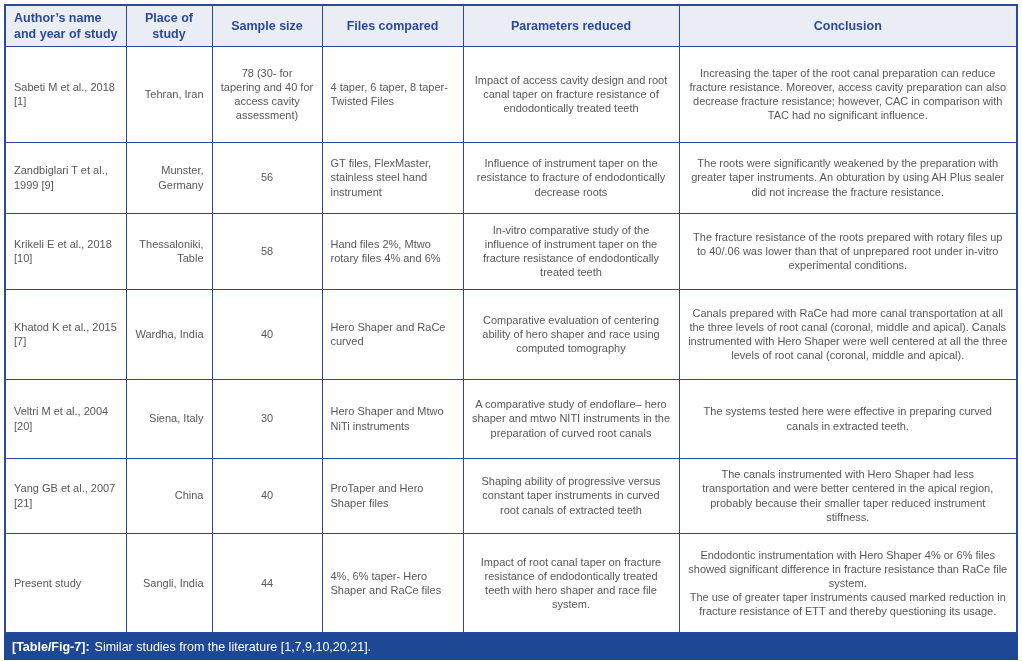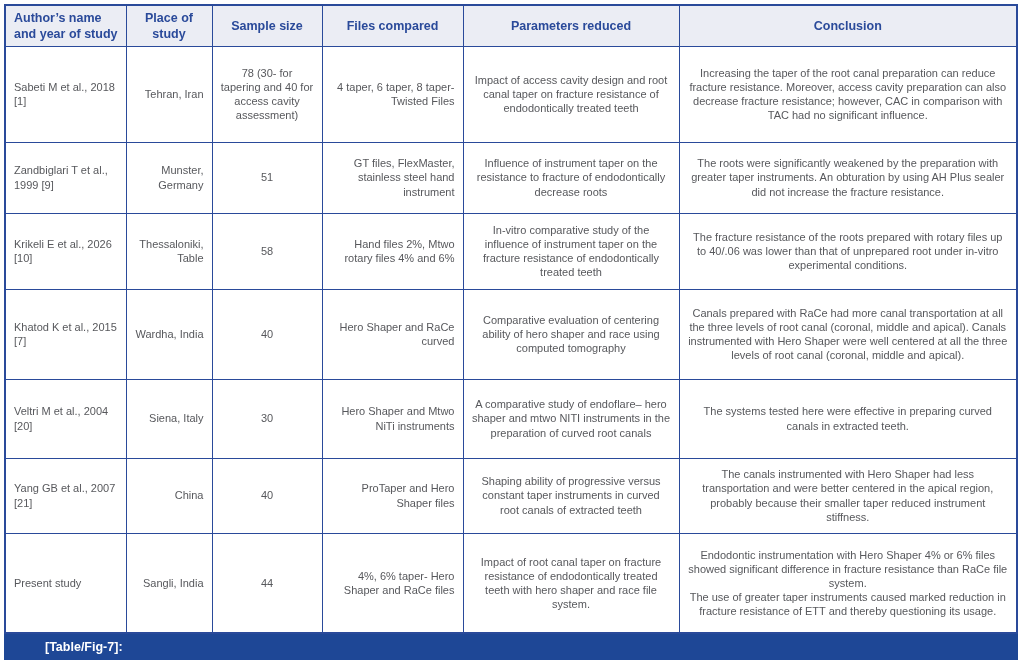--- a/index.html
+++ b/index.html
@@ -35,41 +35,41 @@
     color: #2a4a9a;
     font-weight: bold;
     font-size: 12.5px;
     text-align: center;
   }
   table.studies thead th.col-author { text-align: left; }
   table.studies td { color: #57585c; background: #ffffff; }
   td.col-author   { text-align: left; }
   td.col-place    { text-align: right; }
   td.col-sample   { text-align: center; }
-  td.col-files    { text-align: right; }
+  td.col-files    { text-align: left; }
   td.col-params   { text-align: center; }
   td.col-conclusion { text-align: center; white-space: pre-line; }
   tbody tr:nth-child(1) { height: 96px; }
   tbody tr:nth-child(2) { height: 71px; }
   tbody tr:nth-child(3) { height: 76px; }
   tbody tr:nth-child(4) { height: 90px; }
   tbody tr:nth-child(5) { height: 79px; }
   tbody tr:nth-child(6) { height: 75px; }
   tbody tr:nth-child(7) { height: 100px; }
   .caption-bar {
     height: 26px;
     background: #1e4796;
     color: #ffffff;
     display: flex;
     align-items: center;
     padding: 0 8px;
     font-size: 12.5px;
     box-sizing: border-box;
   }
-  .caption-bar .cap-label { font-weight: bold; margin-right: 5px; margin-left: 33px; }
+  .caption-bar .cap-label { font-weight: bold; margin-right: 5px; }
 </style>
 </head>
 <body>
 
 <div class="page">
   <table class="studies">
     <colgroup>
       <col style="width:121px">
       <col style="width:86px">
       <col style="width:110px">
@@ -92,27 +92,27 @@
     <td class="col-author">Sabeti M et al., 2018 [1]</td>
     <td class="col-place">Tehran, Iran</td>
     <td class="col-sample">78 (30- for tapering and 40 for access cavity assessment)</td>
     <td class="col-files">4 taper, 6 taper, 8 taper-Twisted Files</td>
     <td class="col-params">Impact of access cavity design and root canal taper on fracture resistance of endodontically treated teeth</td>
     <td class="col-conclusion">Increasing the taper of the root canal preparation can reduce fracture resistance. Moreover, access cavity preparation can also decrease fracture resistance; however, CAC in comparison with TAC had no significant influence.</td>
   </tr>
         <tr>
     <td class="col-author">Zandbiglari T et al., 1999 [9]</td>
     <td class="col-place">Munster, Germany</td>
-    <td class="col-sample">51</td>
+    <td class="col-sample">56</td>
     <td class="col-files">GT files, FlexMaster, stainless steel hand instrument</td>
     <td class="col-params">Influence of instrument taper on the resistance to fracture of endodontically decrease roots</td>
     <td class="col-conclusion">The roots were significantly weakened by the preparation with greater taper instruments. An obturation by using AH Plus sealer did not increase the fracture resistance.</td>
   </tr>
         <tr>
-    <td class="col-author">Krikeli E et al., 2026 [10]</td>
+    <td class="col-author">Krikeli E et al., 2018 [10]</td>
     <td class="col-place">Thessaloniki, Table</td>
     <td class="col-sample">58</td>
     <td class="col-files">Hand files 2%, Mtwo rotary files 4% and 6%</td>
     <td class="col-params">In-vitro comparative study of the influence of instrument taper on the fracture resistance of endodontically treated teeth</td>
     <td class="col-conclusion">The fracture resistance of the roots prepared with rotary files up to 40/.06 was lower than that of unprepared root under in-vitro experimental conditions.</td>
   </tr>
         <tr>
     <td class="col-author">Khatod K et al., 2015 [7]</td>
     <td class="col-place">Wardha, India</td>
     <td class="col-sample">40</td>
@@ -143,14 +143,15 @@
     <td class="col-files">4%, 6% taper- Hero Shaper and RaCe files</td>
     <td class="col-params">Impact of root canal taper on fracture resistance of endodontically treated teeth with hero shaper and race file system.</td>
     <td class="col-conclusion">Endodontic instrumentation with Hero Shaper 4% or 6% files showed significant difference in fracture resistance than RaCe file system.
 The use of greater taper instruments caused marked reduction in fracture resistance of ETT and thereby questioning its usage.</td>
   </tr>
       </tbody>
   </table>
 
   <div class="caption-bar">
     <span class="cap-label">[Table/Fig-7]:</span>
+    <span class="cap-text">Similar studies from the literature [1,7,9,10,20,21].</span>
   </div>
 </div>
 
 </body></html>

